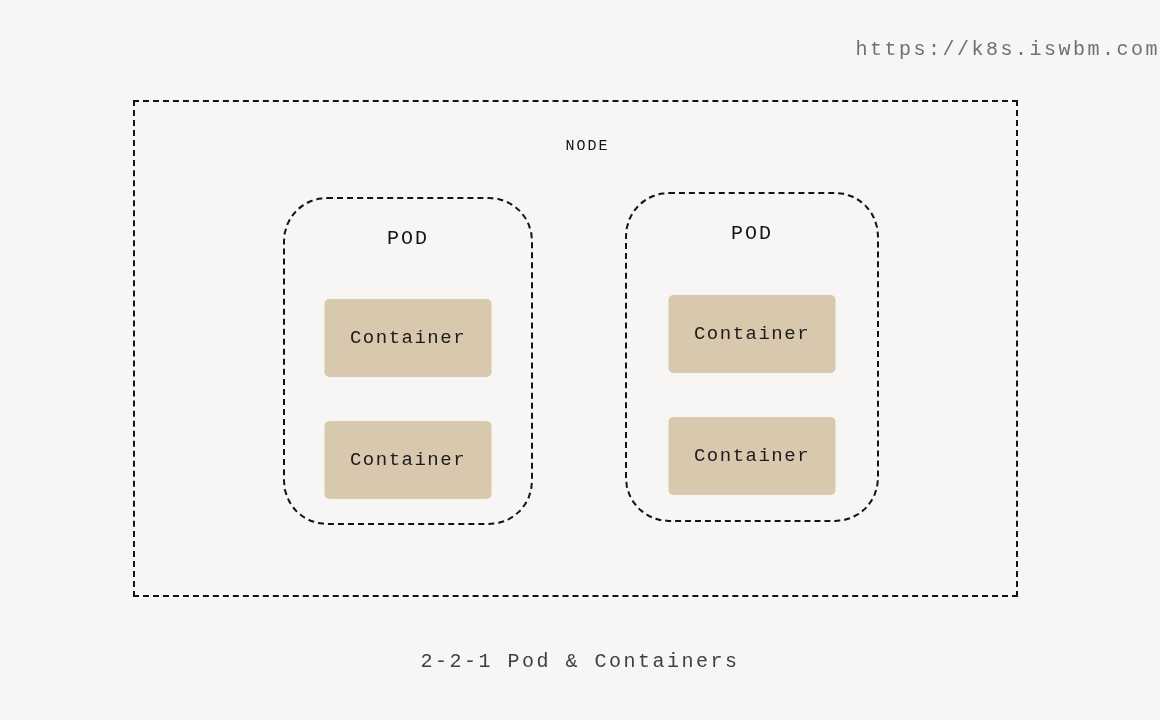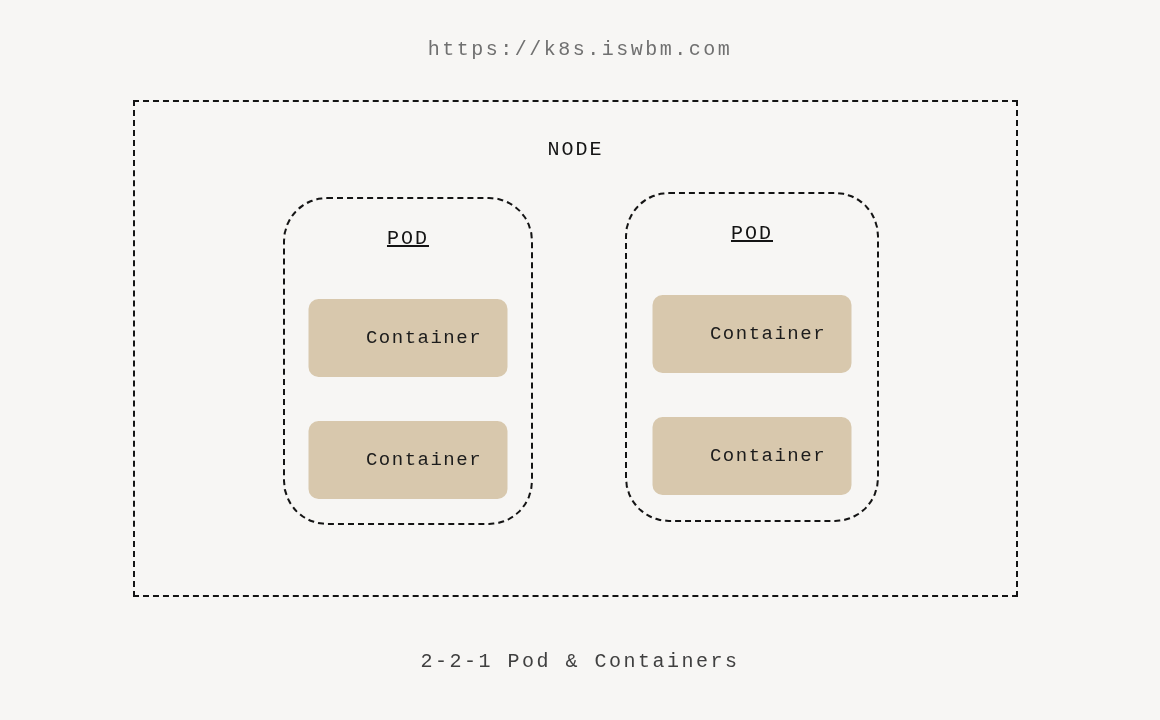--- a/index.html
+++ b/index.html
@@ -14,43 +14,43 @@
     font-family: "Liberation Mono", "DejaVu Sans Mono", monospace;
     color: #1c1c1c;
     overflow: hidden;
   }
 
   .site-url {
     position: absolute;
     top: 38px;
     left: 0;
     width: 100%;
-    text-align: center;
+    text-align: right;
     font-size: 20px;
     letter-spacing: 2.5px;
     color: #707070;
   }
 
   .node-box {
     position: absolute;
     left: 133px;
     top: 100px;
     width: 885px;
     height: 497px;
     border: 2.5px dashed #141414;
     box-sizing: border-box;
   }
 
   .node-label {
     position: absolute;
     top: 36px;
-    left: 0;
+    left: 12px;
     width: 100%;
     text-align: center;
-    font-size: 20px;
+    font-size: 15px;
     letter-spacing: 2px;
     color: #141414;
   }
 
   .pod-box {
     position: absolute;
     border: 2.5px dashed #141414;
     border-radius: 44px;
     box-sizing: border-box;
   }
@@ -69,38 +69,36 @@
 
   .pod-label {
     position: absolute;
     top: 28px;
     left: 0;
     width: 100%;
     text-align: center;
     font-size: 20px;
     letter-spacing: 2px;
     color: #141414;
-    text-decoration: underline;
   }
 
   .container-box {
     position: absolute;
     left: 50%;
     transform: translateX(-50%);
     width: 167px;
     height: 78px;
     background: #d8c8ad;
-    border-radius: 10px;
+    border-radius: 5px;
     display: flex;
     align-items: center;
     justify-content: center;
     font-size: 19px;
     letter-spacing: 1.5px;
     color: #1c1c1c;
-    padding-left: 32px;
   }
   .container-box.c-top    { top: 100px; }
   .container-box.c-bottom { top: 222px; }
   .pod-right .container-box.c-top    { top: 101px; }
   .pod-right .container-box.c-bottom { top: 223px; }
 
   .caption {
     position: absolute;
     top: 650px;
     left: 0;

